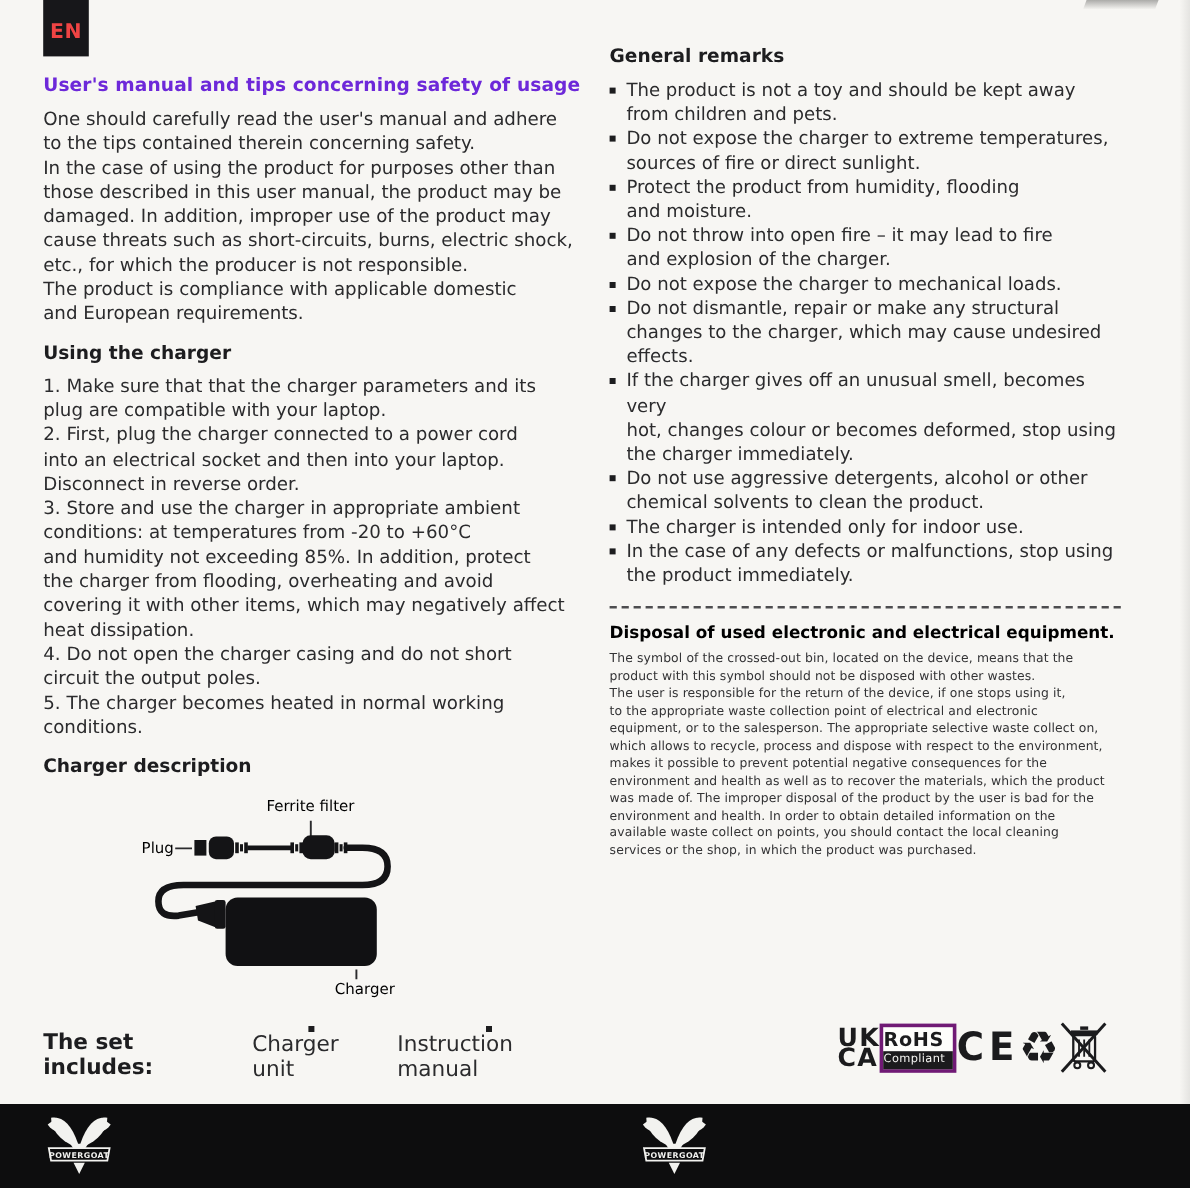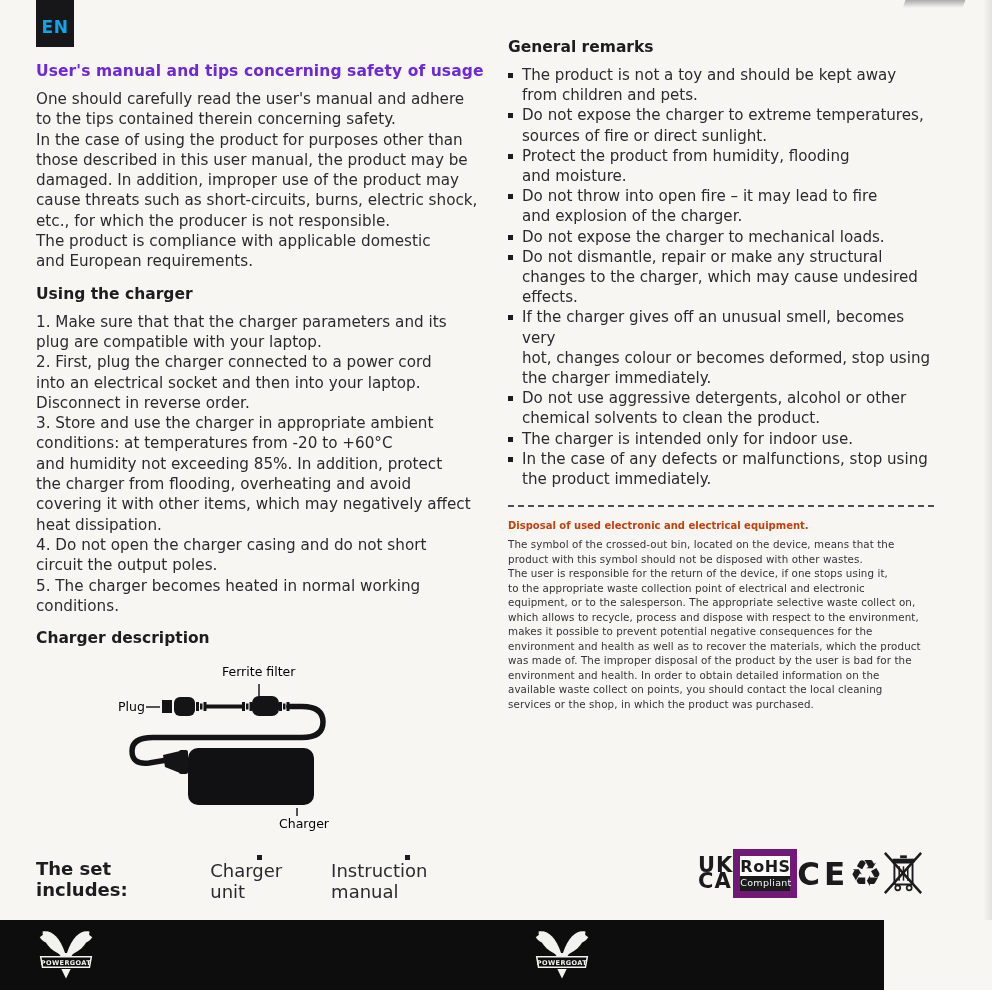--- a/index.html
+++ b/index.html
@@ -7,21 +7,21 @@
   .page {
     position:relative; width:992px; height:990px;
     background:#f7f6f3; overflow:hidden;
     font-family:"DejaVu Sans", sans-serif; color:#242426;
   }
   .preline { white-space:pre-line; }
 
   
   .en-badge {
     position:absolute; left:36px; top:0; width:38px; height:47px;
-    background:#17171a; color:#0ea5e9; display:flex; align-items:center; justify-content:center;
+    background:#17171a; color:#ef4444; display:flex; align-items:center; justify-content:center;
     font-weight:bold; font-size:17px; letter-spacing:0.5px; padding-top:6px;
   }
 
   
   .left-col { position:absolute; left:36px; top:62px; width:472px; }
   .h-big { font-size:15.5px; font-weight:bold; letter-spacing:0.1px; margin-bottom:9px; color:#6d28d9; }
   .h-sec { font-size:15.5px; font-weight:bold; margin-top:13px; margin-bottom:9px; color:#1d1d1f; }
   .body-text { font-size:15.2px; line-height:20.3px; color:#2b2b2d; }
 
   .diagram { position:relative; width:470px; height:185px; margin-top:6px; }
@@ -43,37 +43,37 @@
   .right-col h2 { font-size:15.5px; font-weight:bold; color:#1d1d1f; margin-bottom:9px; }
   .remarks { list-style:none; }
   .remarks li {
     position:relative; padding-left:14px;
     font-size:15.1px; line-height:20.2px; color:#2b2b2d;
   }
   .remarks li::before {
     content:""; position:absolute; left:0; top:8px; width:5px; height:5px; background:#1d1d1f;
   }
   .dashed-sep { border-top:2px dashed #4d4d4f; margin-top:16px; width:100%; }
-  .disposal-h { font-size:10px; font-weight:bold; color:#c2410c; margin-top:13px; }
+  .disposal-h { font-size:14px; font-weight:bold; color:#000000; margin-top:13px; }
   .disposal-b { font-size:10.3px; line-height:14.5px; color:#333335; margin-top:6px; letter-spacing:0.1px; }
 
   
   .certs {
     position:absolute; left:698px; top:845px; height:56px;
     display:flex; align-items:center; color:#1b1b1d;
   }
   .ukca { display:flex; flex-direction:column; font-weight:bold; font-size:21px; line-height:16.5px; letter-spacing:1px; transform:scaleY(1.0); }
-  .rohs { border:7px solid #701a75; width:64px; text-align:left; background:#fdfdfb; }
+  .rohs { border:3px solid #701a75; width:64px; text-align:left; background:#fdfdfb; }
   .rohs-top { font-size:16px; font-weight:bold; padding:1px 0 0 0; letter-spacing:0.5px; }
   .rohs-bottom { background:#1b1b1d; color:#f5f5f2; font-size:9.5px; padding:1.5px 0 2.5px 0; letter-spacing:0.3px; }
   .ce { font-size:31px; font-weight:bold; letter-spacing:4px; transform:scaleY(1.05); }
   .recycle { font-size:37px; line-height:37px; }
 
   
-  .footer { position:absolute; left:0; top:920px; width:884px; height:70px; background:#0d0d0e;padding-left:32px; }
+  .footer { position:absolute; left:0; top:920px; width:992px; height:70px; background:#0d0d0e;padding-left:32px; }
   .goat { position:absolute; top:3px; width:60px; height:62px; }
   .goat-1 { left:36px; }
   .goat-2 { left:532px; }
 
   
   .artifact-top-right {
     position:absolute; right:28px; top:0; width:60px; height:8px;
     background:linear-gradient(180deg, rgba(110,110,108,0.55), rgba(110,110,108,0));
     transform:skewX(-20deg);
   }

